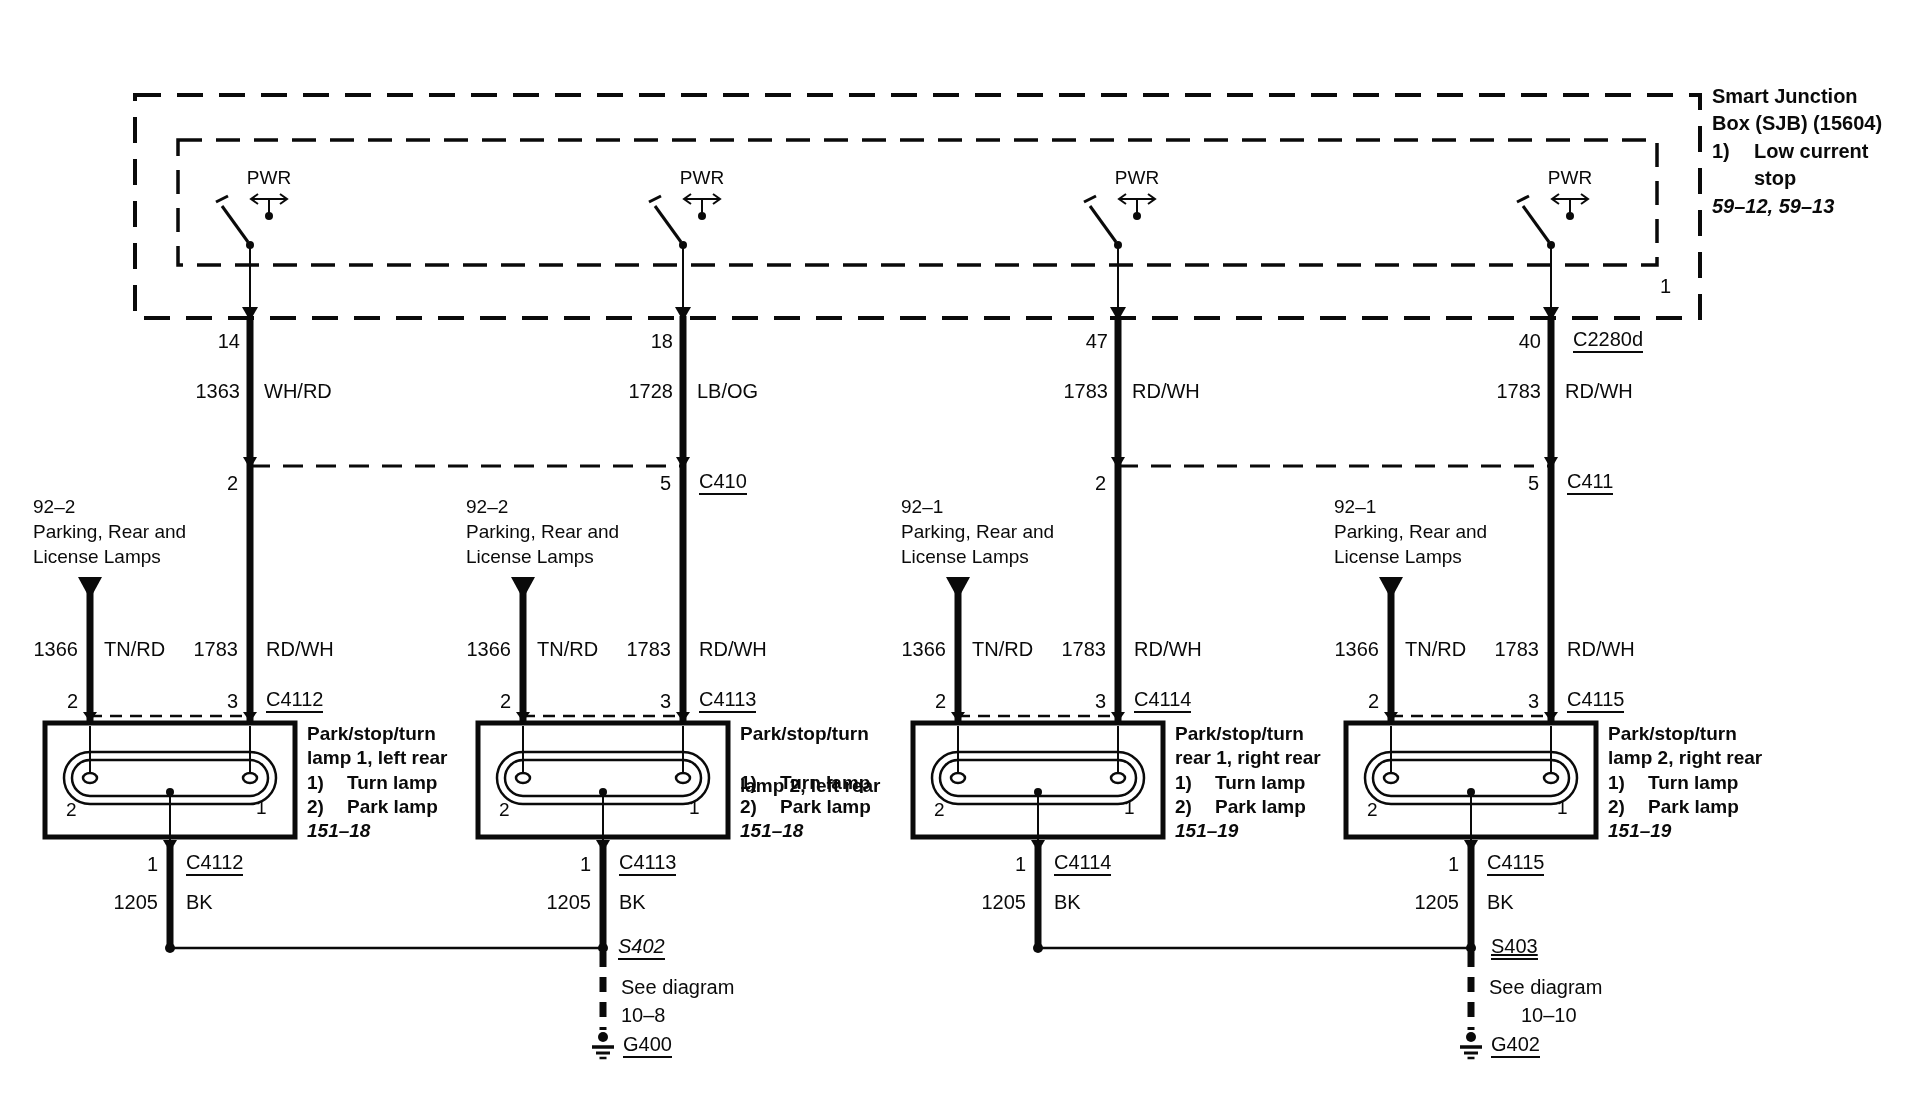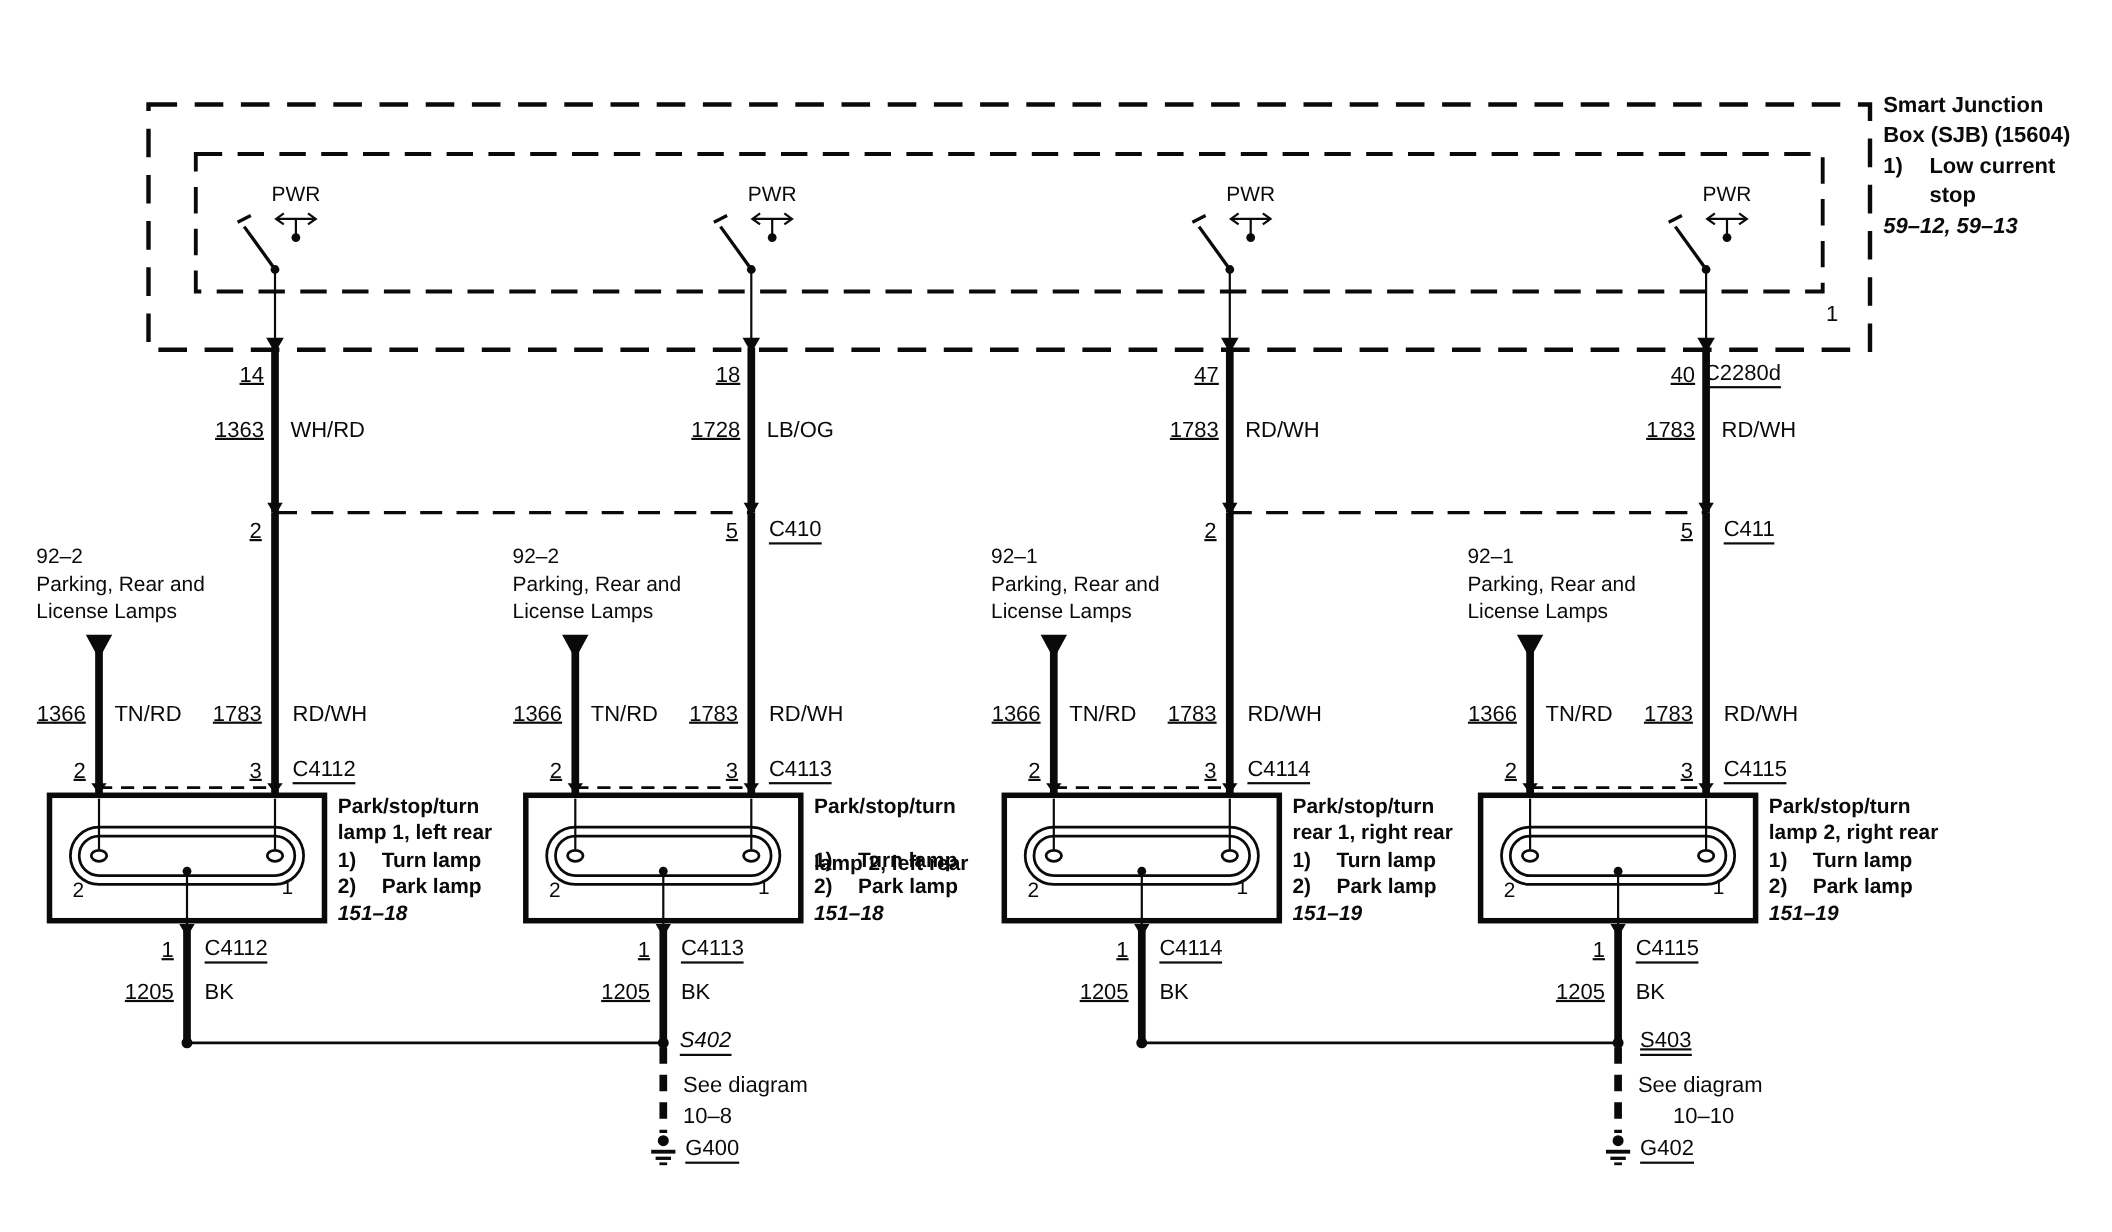--- a/index.html
+++ b/index.html
@@ -5,21 +5,21 @@
   html,body{margin:0;padding:0;background:#ffffff;}
   #stage{position:relative;width:1920px;height:1120px;background:#fff;overflow:hidden;
          font-family:"Liberation Sans",sans-serif;color:#0a0a0a;}
   #art{position:absolute;left:0;top:0;}
   .lbl{position:absolute;font:400 20px "Liberation Sans",sans-serif;color:#0a0a0a;
        white-space:nowrap;line-height:1.05;}
   .s19{font-size:19px;}
   .b{font-weight:700;}
   .i{font-style:italic;}
   .u{border-bottom:2px solid #0a0a0a;padding-bottom:1px;}
-  .ra{text-align:right;text-decoration:underline;}
+  .ra{text-align:right;}
   .ctr{text-align:center;}
   .column{position:absolute;top:0;left:0;width:0;height:1120px;overflow:visible;}
 </style>
 </head>
 <body>
 
 <div id="stage">
 
   <svg id="art" width="1920" height="1120" viewBox="0 0 1920 1120">
     <defs>
@@ -240,21 +240,21 @@
 
     <div class="lbl u" style="left:190px;top:936px;"></div>
     <div class="lbl" style="left:188px;top:977px;"></div>
     <div class="lbl" style="left:188px;top:1005px;"></div>
     <div class="lbl u" style="left:190px;top:1034px;"></div>
   </div>
 
   <div class="column" style="left: 1301px;">
     <div class="lbl s19 ctr" style="left:234px;top:168px;width:70px;">PWR</div>
     <div class="lbl ra" style="left:186px;top:331px;width:54px;">40</div>
-    <div class="lbl u" style="left:248px;top:329px;text-align:right;">C2280d</div>
+    <div class="lbl u" style="left:272px;top:329px;text-align:right;">C2280d</div>
     <div class="lbl ra" style="left:160px;top:381px;width:80px;">1783</div>
     <div class="lbl" style="left:264px;top:381px;">RD/WH</div>
     <div class="lbl ra" style="left:186px;top:473px;width:52px;">5</div>
     <div class="lbl u" style="left:266px;top:471px;">C411</div>
 
     <div class="lbl s19" style="left:33px;top:497px;">92–1</div>
     <div class="lbl s19" style="left:33px;top:522px;">Parking, Rear and</div>
     <div class="lbl s19" style="left:33px;top:547px;">License Lamps</div>
 
     <div class="lbl ra" style="left:14px;top:639px;width:64px;">1366</div>

